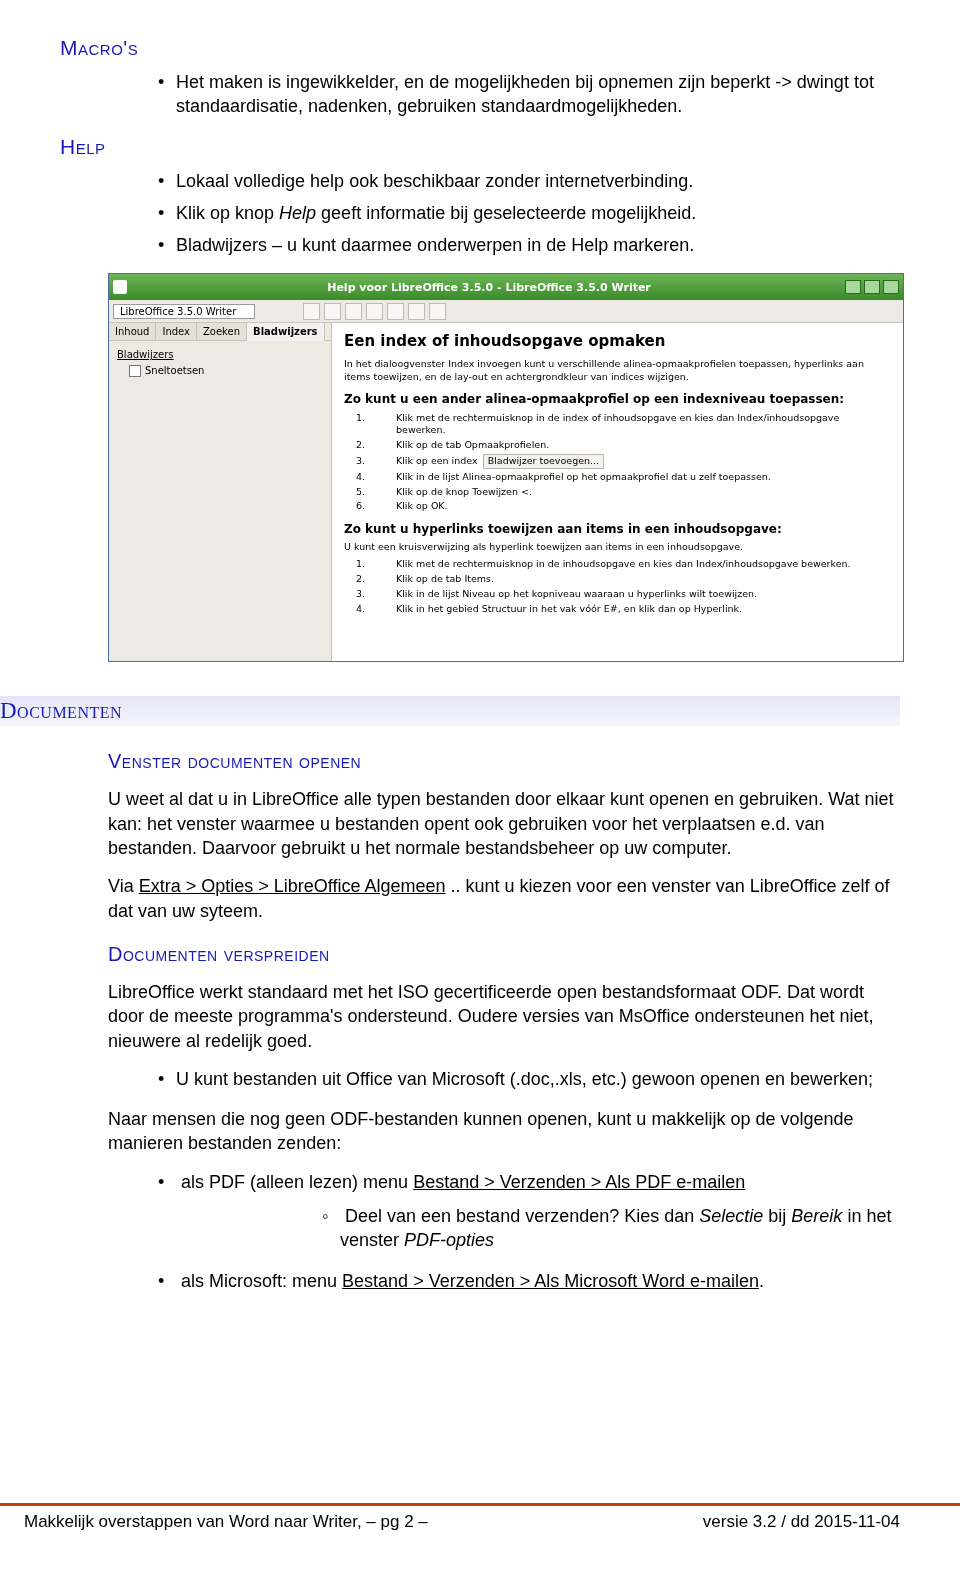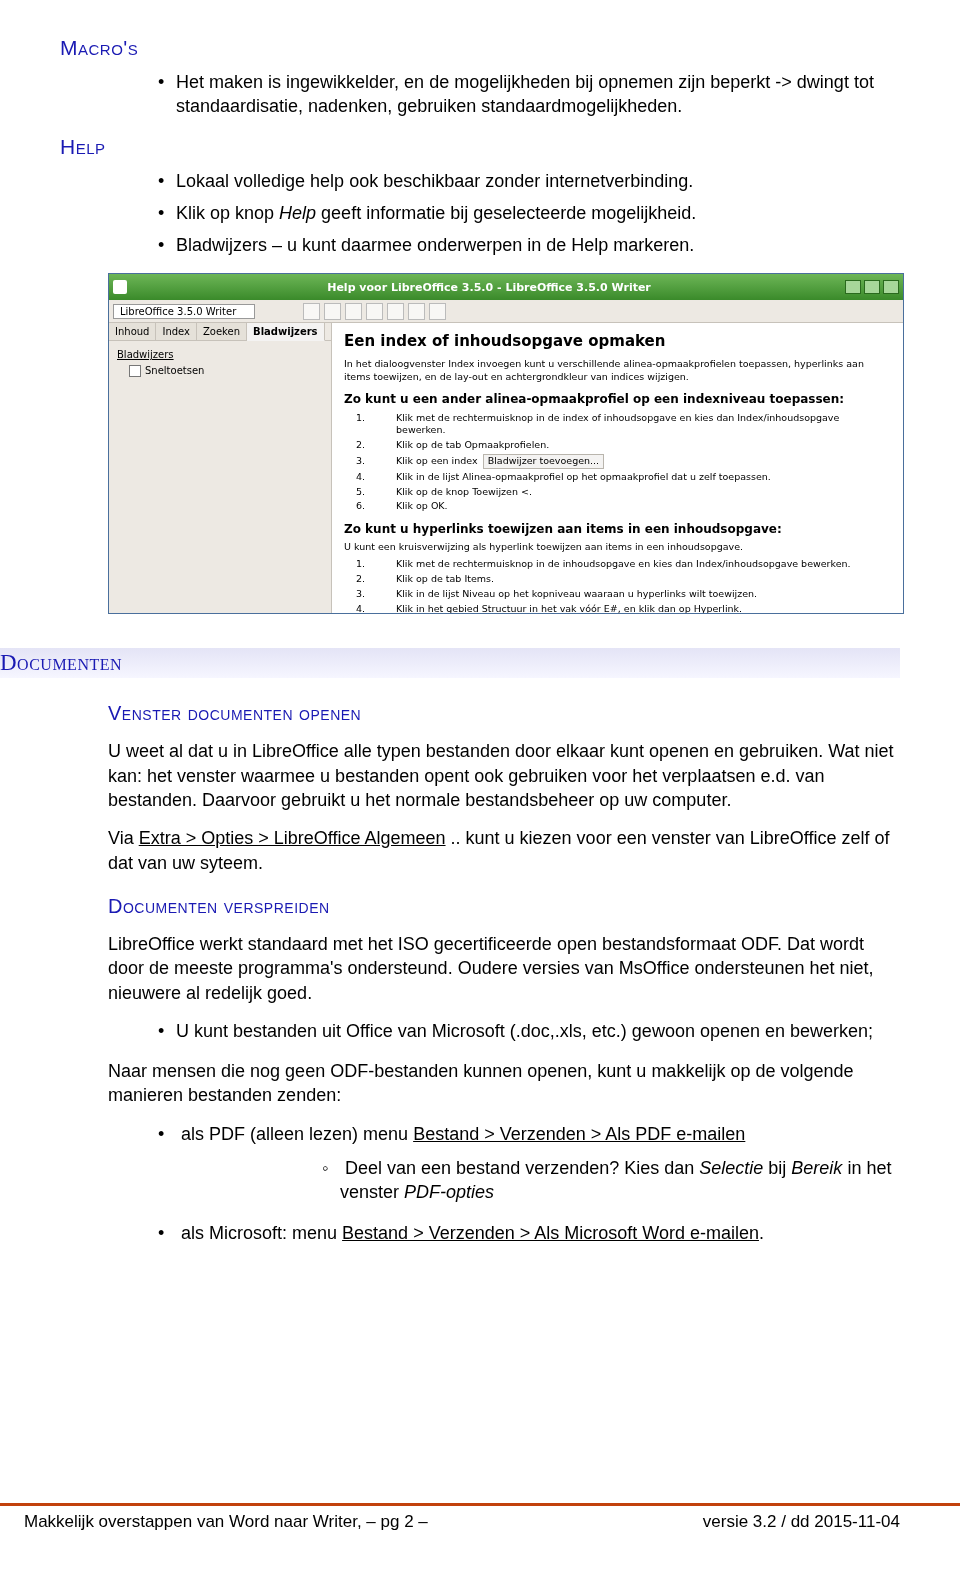--- a/index.html
+++ b/index.html
@@ -118,21 +118,21 @@
   .ss-titlebar .icon { width:14px;height:14px;background:#fff;border-radius:2px;margin-right:6px;display:inline-block;}
   .ss-titlebar .title { flex:1; text-align:center; }
   .ss-winbtns { display:flex; gap:3px;}
   .ss-winbtns span{width:14px;height:12px;background:#a7d79a;border:1px solid #2a6a1e;display:inline-block;}
   .ss-toolbar {
     background:#ede9e3;border-bottom:1px solid #c7c2ba;height:22px;display:flex;align-items:center;padding:0 4px;gap:4px;
   }
   .ss-toolbar .sel{background:#fff;border:1px solid #999;padding:1px 18px 1px 6px;font-size:10px;}
   .ss-toolbar .spacer{width:40px;}
   .ss-toolbar .ic{width:15px;height:15px;border:1px solid #bbb;background:#f8f7f5;display:inline-block;}
-  .ss-body{display:flex;height:290px;}
+  .ss-body{display:flex;height:338px;}
   .ss-side{width:222px;background:#ede9e3;border-right:1px solid #c7c2ba;display:flex;flex-direction:column;}
   .ss-tabs{display:flex;border-bottom:1px solid #c7c2ba;font-size:10px;}
   .ss-tabs span{padding:3px 6px;background:#e5e1d9;border-right:1px solid #c7c2ba;}
   .ss-tabs span.active{background:#f4f3f2;font-weight:bold;border-bottom:1px solid #f4f3f2;margin-bottom:-1px;}
   .ss-tree{padding:6px 8px;font-size:10px;line-height:1.6;flex:1;}
   .ss-tree .hdr{text-decoration:underline;}
   .ss-tree .node{padding-left:12px;}
   .ss-tree .docicon{display:inline-block;width:10px;height:10px;background:#fff;border:1px solid #777;vertical-align:middle;margin-right:4px;}
   .ss-content{flex:1;background:#fff;padding:6px 12px 6px 12px;overflow:hidden;font-size:10px;line-height:1.35;}
   .ss-content h1{font-size:15px;font-weight:bold;margin:2px 0 6px 0;}

